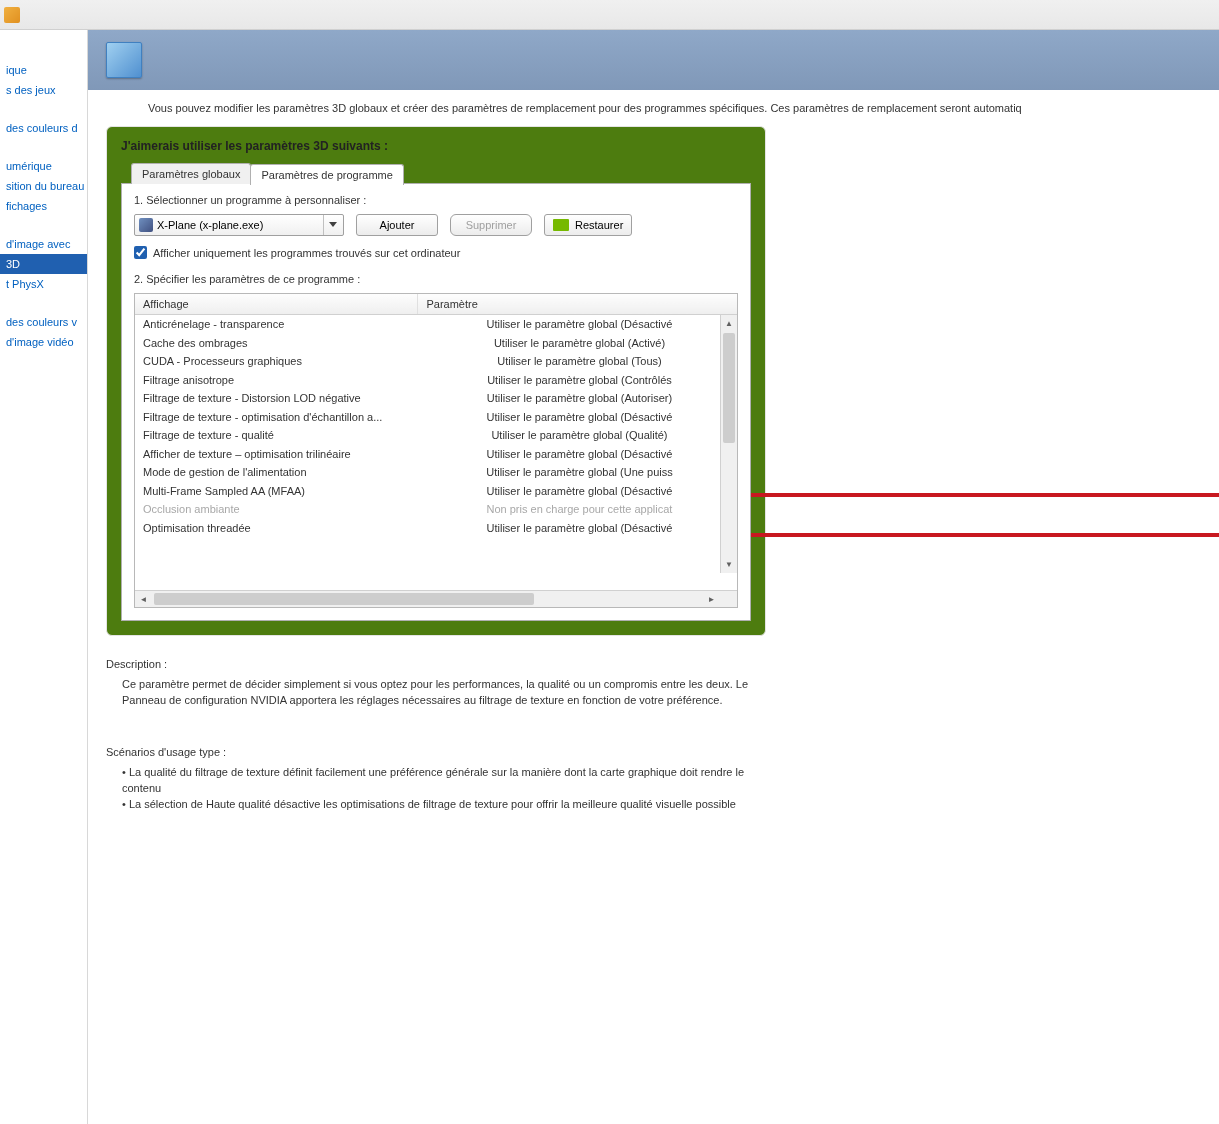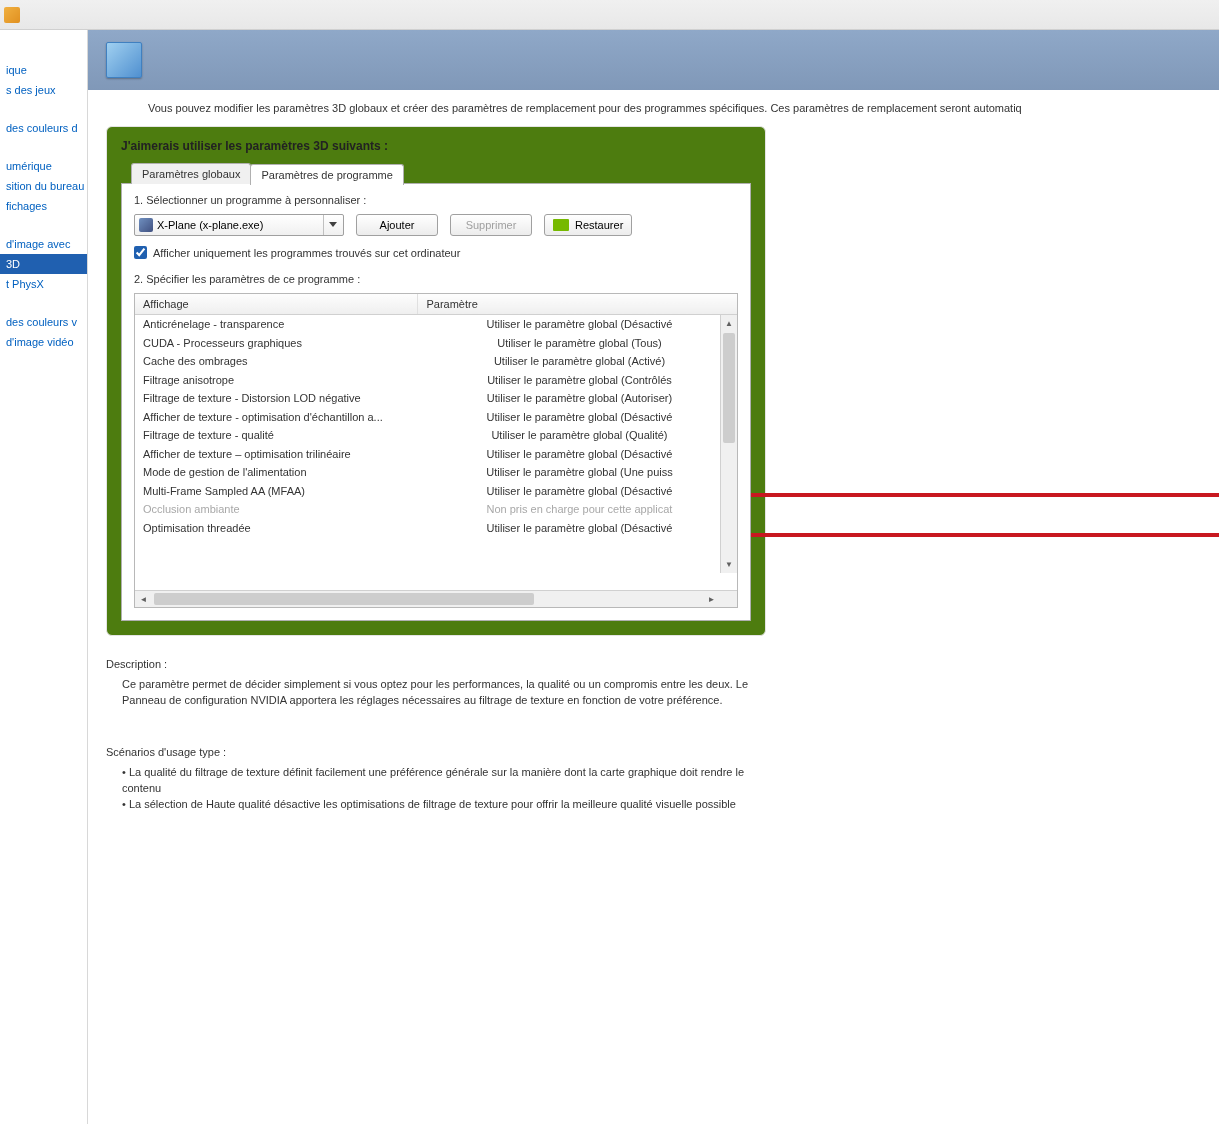--- a/index.html
+++ b/index.html
@@ -178,20 +178,21 @@
       cursor: pointer;
       display: flex;
       align-items: center;
       justify-content: center;
       min-width: 82px;
       gap: 6px;
     }
     .btn.disabled {
       color: #a0a0a0;
       cursor: default;
+      border-radius: 6px;
     }
     .nv-badge {
       width: 16px;
       height: 12px;
       background: #76b900;
       border-radius: 1px;
     }
     .checkbox-row {
       display: flex;
       align-items: center;
@@ -431,37 +432,37 @@
               </tr>
             </thead>
           </table>
           <div class="table-body-wrap">
             <div class="table-scroll" id="table-rows">
                 <div class="settings-row">
                   <div class="col-feature">Anticrénelage - transparence</div>
                   <div class="col-param">Utiliser le paramètre global (Désactivé</div>
                 </div>
                 <div class="settings-row">
+                  <div class="col-feature">Cache des ombrages</div>
+                  <div class="col-param">Utiliser le paramètre global (Activé)</div>
+                </div>
+                <div class="settings-row">
                   <div class="col-feature">CUDA - Processeurs graphiques</div>
                   <div class="col-param">Utiliser le paramètre global (Tous)</div>
                 </div>
                 <div class="settings-row">
-                  <div class="col-feature">Cache des ombrages</div>
-                  <div class="col-param">Utiliser le paramètre global (Activé)</div>
-                </div>
-                <div class="settings-row">
                   <div class="col-feature">Filtrage anisotrope</div>
                   <div class="col-param">Utiliser le paramètre global (Contrôlés</div>
                 </div>
                 <div class="settings-row">
                   <div class="col-feature">Filtrage de texture - Distorsion LOD négative</div>
                   <div class="col-param">Utiliser le paramètre global (Autoriser)</div>
                 </div>
                 <div class="settings-row">
-                  <div class="col-feature">Afficher de texture - optimisation d'échantillon a...</div>
+                  <div class="col-feature">Filtrage de texture - optimisation d'échantillon a...</div>
                   <div class="col-param">Utiliser le paramètre global (Désactivé</div>
                 </div>
                 <div class="settings-row">
                   <div class="col-feature">Filtrage de texture - qualité</div>
                   <div class="col-param">Utiliser le paramètre global (Qualité)</div>
                 </div>
                 <div class="settings-row">
                   <div class="col-feature">Afficher de texture – optimisation trilinéaire</div>
                   <div class="col-param">Utiliser le paramètre global (Désactivé</div>
                 </div>

